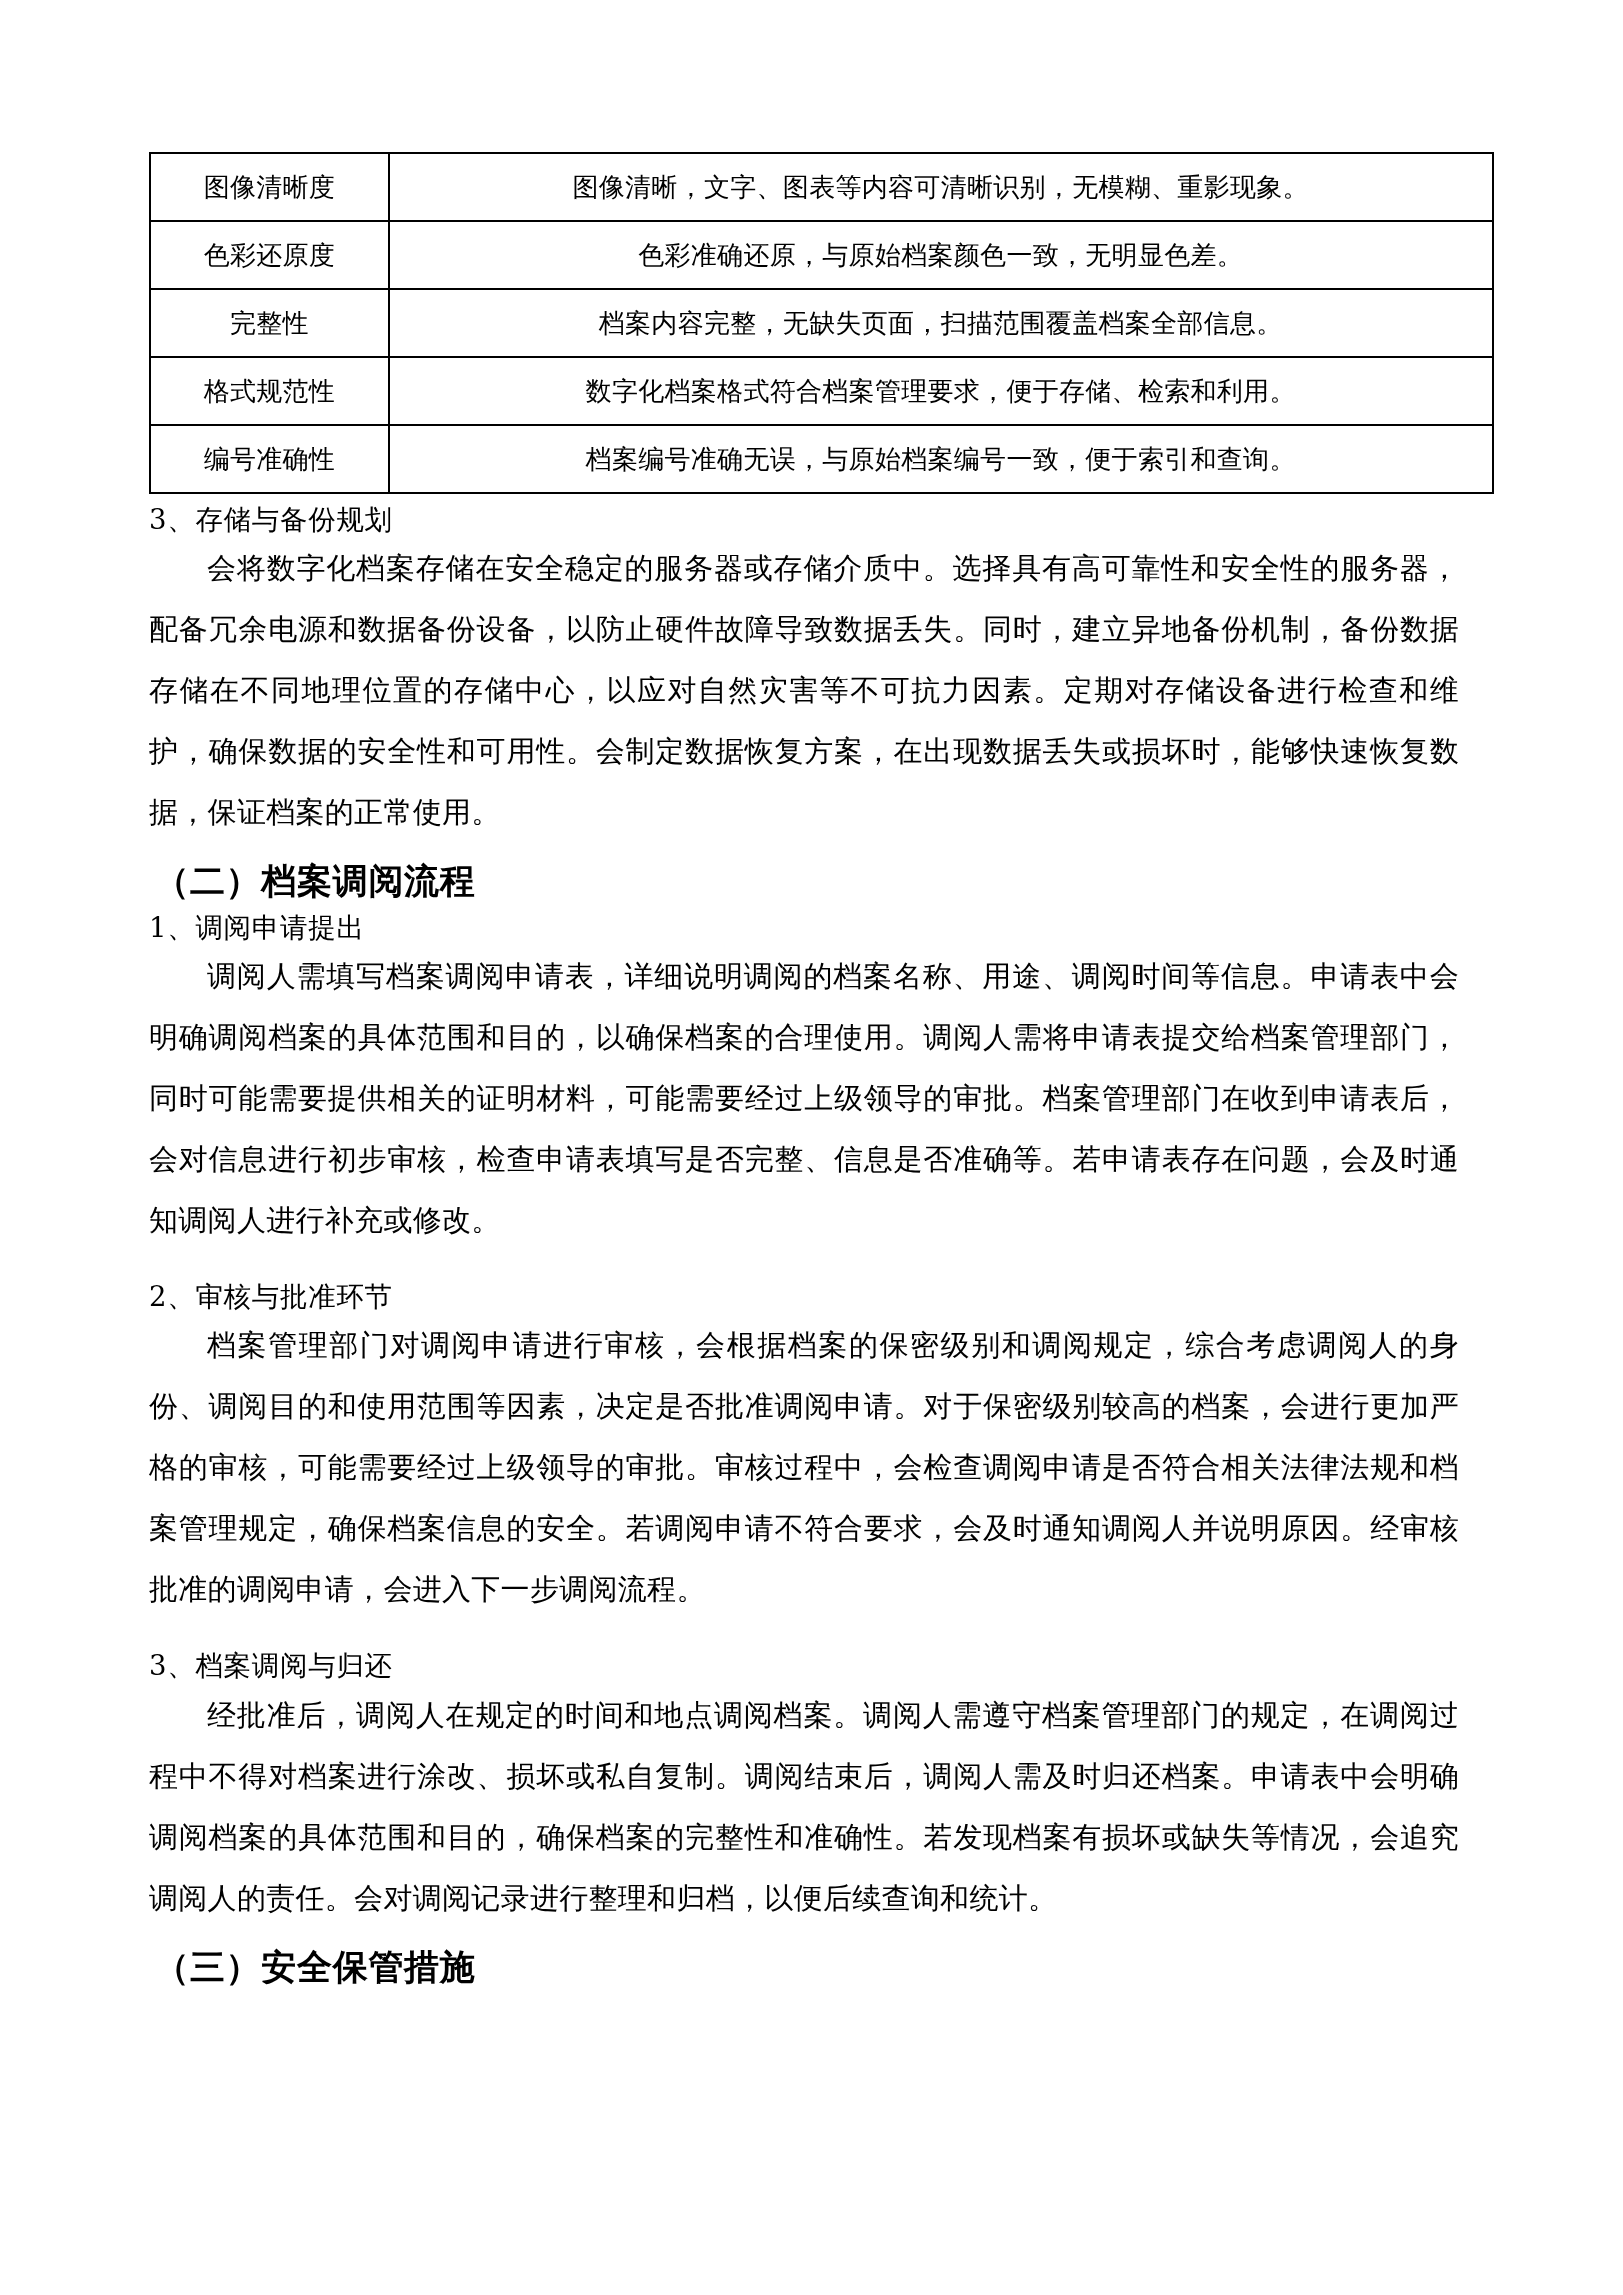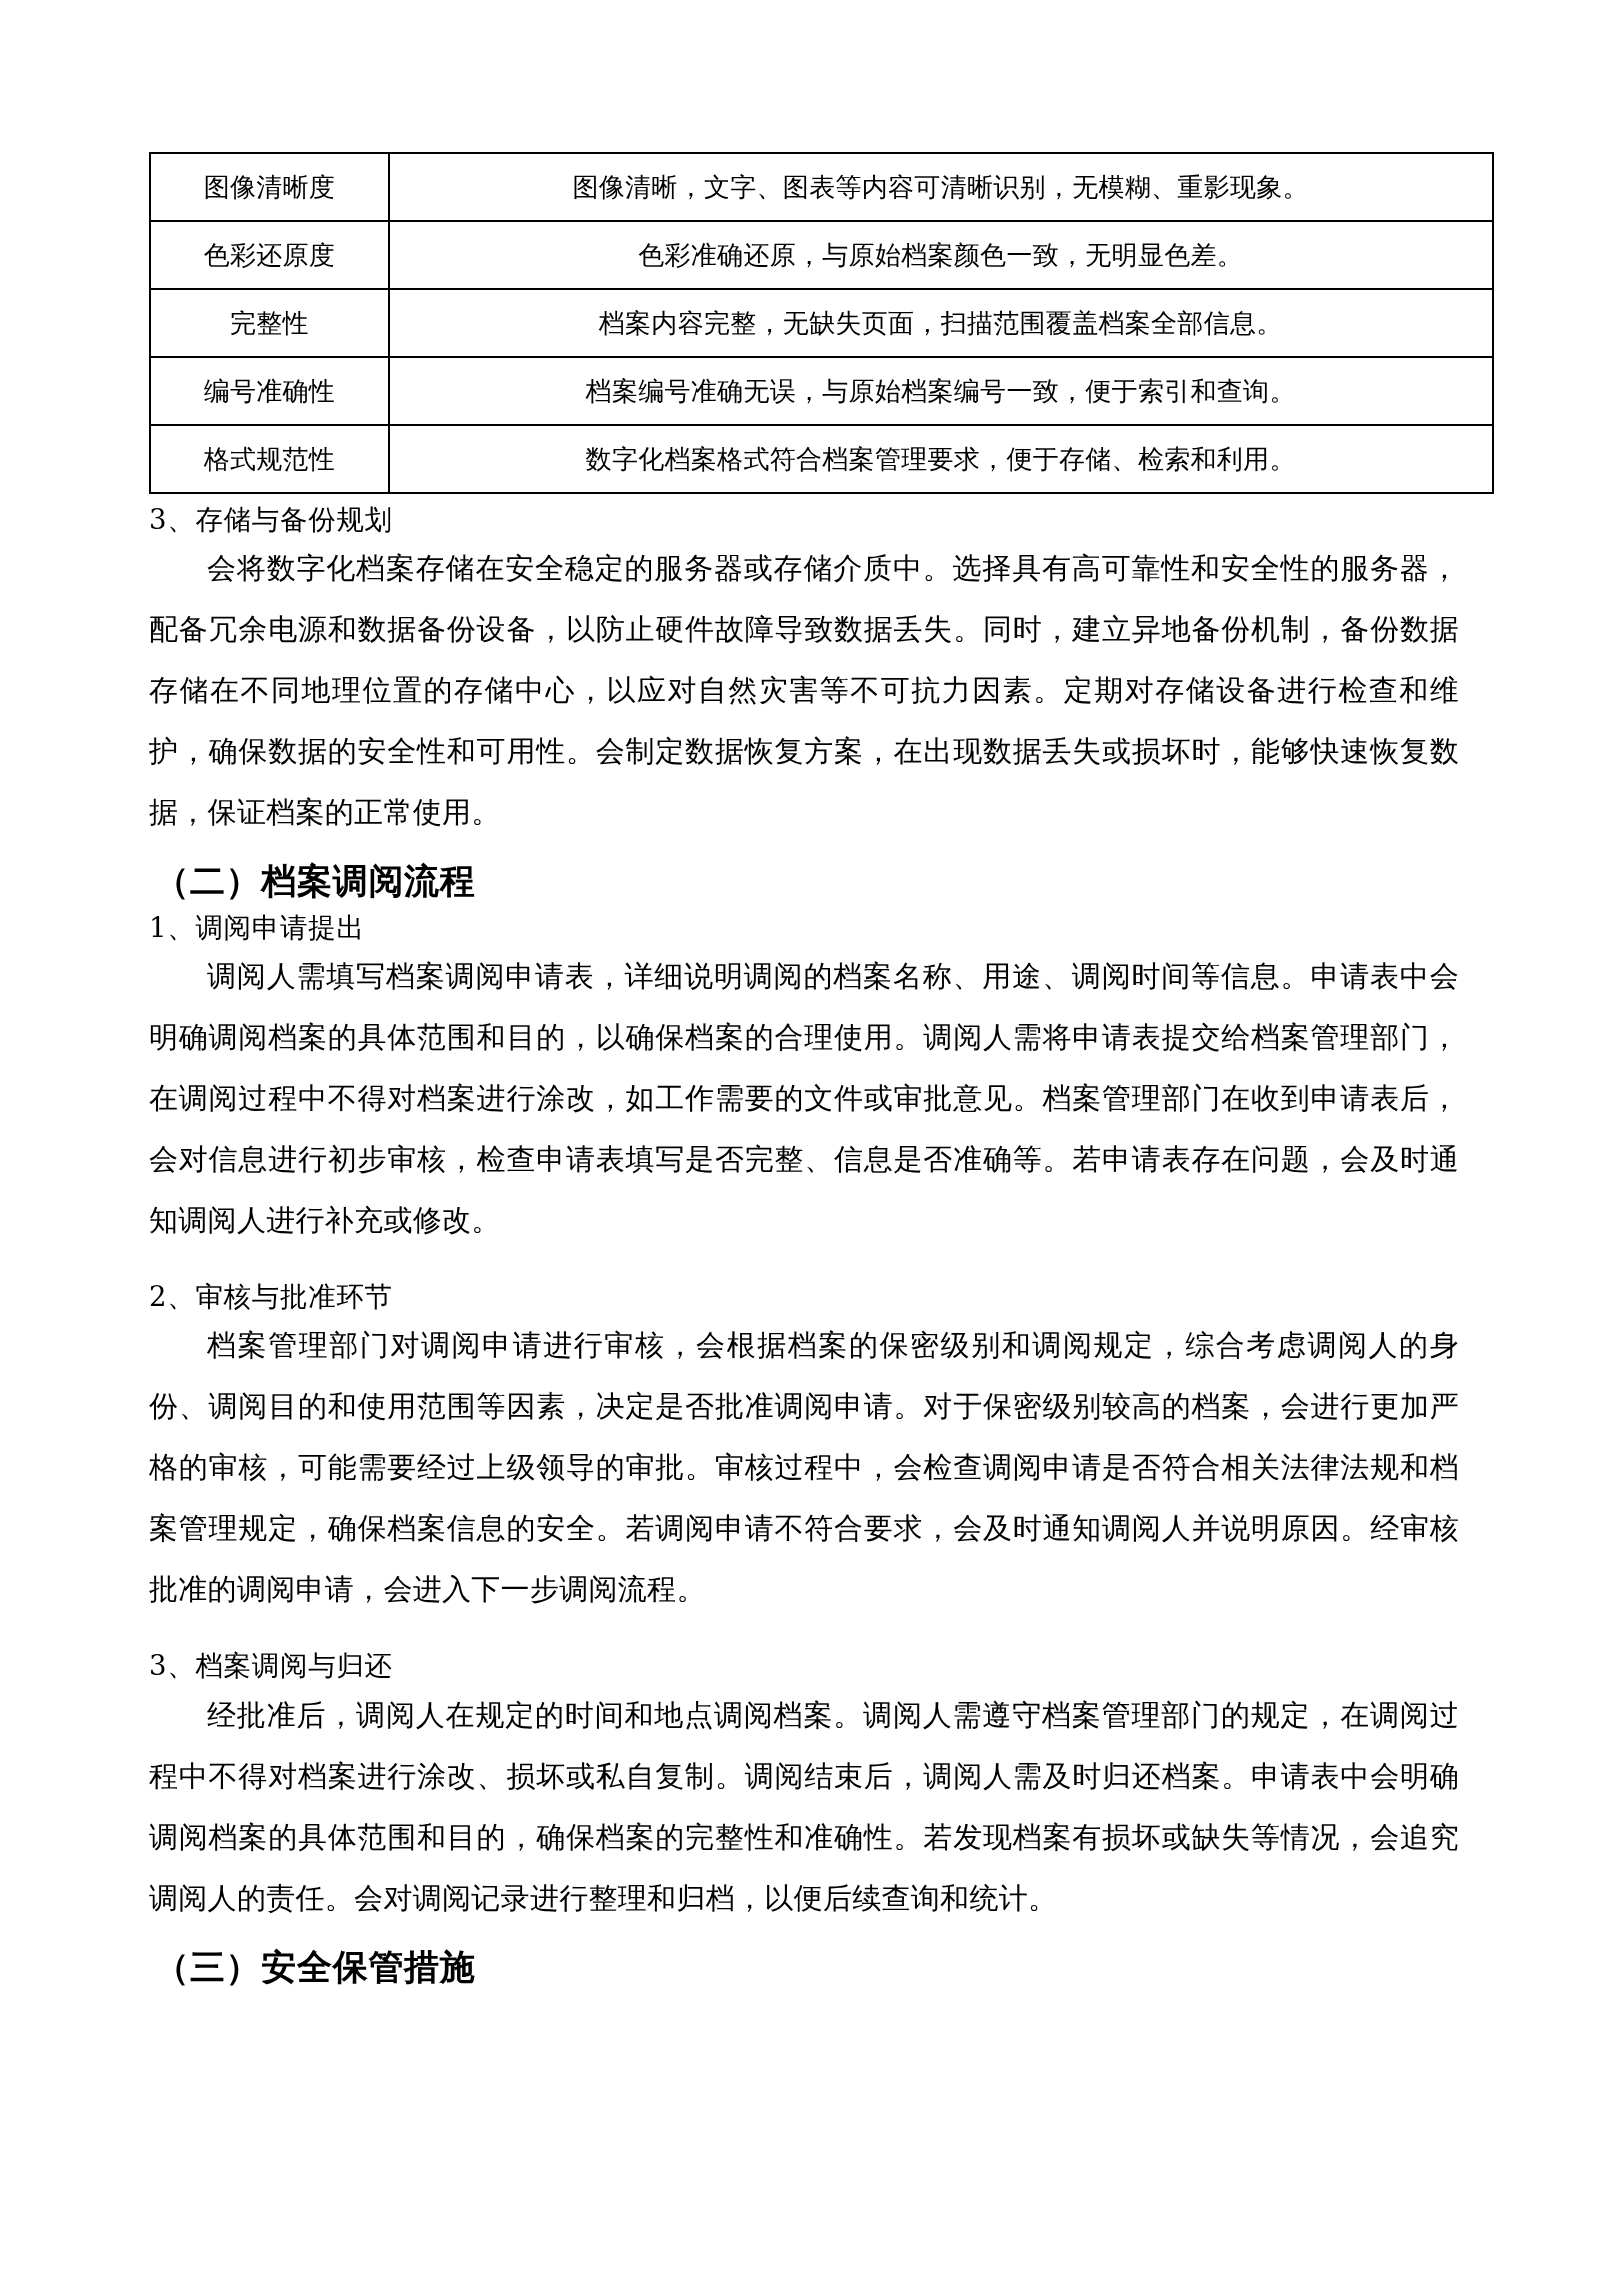--- a/index.html
+++ b/index.html
@@ -96,37 +96,37 @@
         </tr>
         <tr>
           <td class="col-label">色彩还原度</td>
           <td class="col-desc">色彩准确还原，与原始档案颜色一致，无明显色差。</td>
         </tr>
         <tr>
           <td class="col-label">完整性</td>
           <td class="col-desc">档案内容完整，无缺失页面，扫描范围覆盖档案全部信息。</td>
         </tr>
         <tr>
+          <td class="col-label">格式规范性</td>
+          <td class="col-desc">数字化档案格式符合档案管理要求，便于存储、检索和利用。</td>
+        </tr>
+        <tr>
           <td class="col-label">编号准确性</td>
           <td class="col-desc">档案编号准确无误，与原始档案编号一致，便于索引和查询。</td>
-        </tr>
-        <tr>
-          <td class="col-label">格式规范性</td>
-          <td class="col-desc">数字化档案格式符合档案管理要求，便于存储、检索和利用。</td>
         </tr>
       </tbody>
     </table>
 
     <h3 class="h-sub">3、存储与备份规划</h3>
     <p class="body">会将数字化档案存储在安全稳定的服务器或存储介质中。选择具有高可靠性和安全性的服务器，配备冗余电源和数据备份设备，以防止硬件故障导致数据丢失。同时，建立异地备份机制，备份数据存储在不同地理位置的存储中心，以应对自然灾害等不可抗力因素。定期对存储设备进行检查和维护，确保数据的安全性和可用性。会制定数据恢复方案，在出现数据丢失或损坏时，能够快速恢复数据，保证档案的正常使用。</p>
 
     <h2 class="h-sec">（二）档案调阅流程</h2>
 
     <h3 class="h-sub">1、调阅申请提出</h3>
-    <p class="body">调阅人需填写档案调阅申请表，详细说明调阅的档案名称、用途、调阅时间等信息。申请表中会明确调阅档案的具体范围和目的，以确保档案的合理使用。调阅人需将申请表提交给档案管理部门，在调阅过程中不得对档案进行涂改，如工作需要的文件或审批意见。档案管理部门在收到申请表后，会对信息进行初步审核，检查申请表填写是否完整、信息是否准确等。若申请表存在问题，会及时通知调阅人进行补充或修改。</p>
+    <p class="body">调阅人需填写档案调阅申请表，详细说明调阅的档案名称、用途、调阅时间等信息。申请表中会明确调阅档案的具体范围和目的，以确保档案的合理使用。调阅人需将申请表提交给档案管理部门，同时可能需要提供相关的证明材料，可能需要经过上级领导的审批。档案管理部门在收到申请表后，会对信息进行初步审核，检查申请表填写是否完整、信息是否准确等。若申请表存在问题，会及时通知调阅人进行补充或修改。</p>
 
     <h3 class="h-sub">2、审核与批准环节</h3>
     <p class="body">档案管理部门对调阅申请进行审核，会根据档案的保密级别和调阅规定，综合考虑调阅人的身份、调阅目的和使用范围等因素，决定是否批准调阅申请。对于保密级别较高的档案，会进行更加严格的审核，可能需要经过上级领导的审批。审核过程中，会检查调阅申请是否符合相关法律法规和档案管理规定，确保档案信息的安全。若调阅申请不符合要求，会及时通知调阅人并说明原因。经审核批准的调阅申请，会进入下一步调阅流程。</p>
 
     <h3 class="h-sub">3、档案调阅与归还</h3>
     <p class="body">经批准后，调阅人在规定的时间和地点调阅档案。调阅人需遵守档案管理部门的规定，在调阅过程中不得对档案进行涂改、损坏或私自复制。调阅结束后，调阅人需及时归还档案。申请表中会明确调阅档案的具体范围和目的，确保档案的完整性和准确性。若发现档案有损坏或缺失等情况，会追究调阅人的责任。会对调阅记录进行整理和归档，以便后续查询和统计。</p>
 
     <h2 class="h-sec">（三）安全保管措施</h2>
 
   </div>

